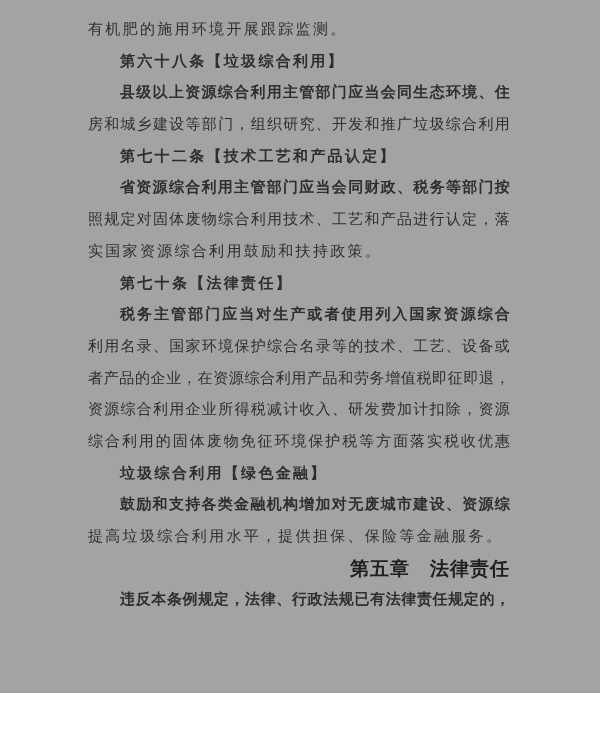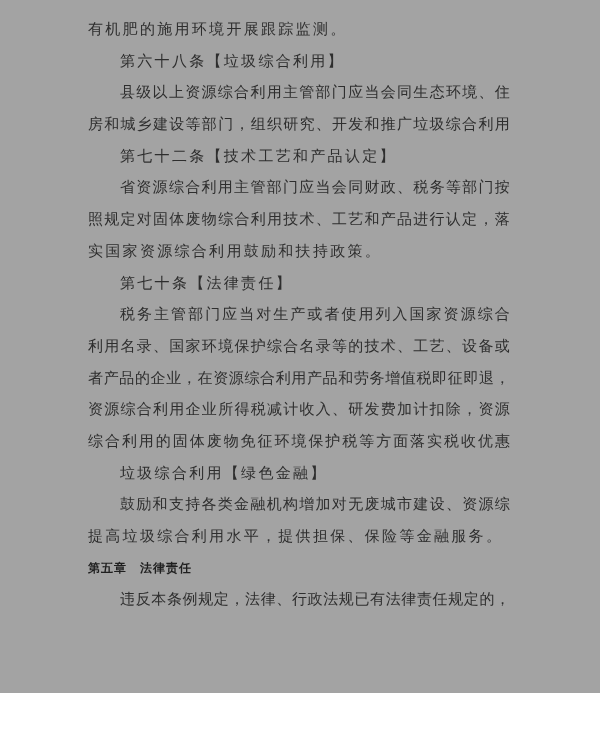--- a/index.html
+++ b/index.html
@@ -25,34 +25,35 @@
   .line {
     height: 31.7px;
     line-height: 31.7px;
     font-size: 15px;
     letter-spacing: 2.3px;
     white-space: nowrap;
     overflow: visible;
   }
   .line.indent {
     padding-left: 32px;
+    font-weight: bold;
   }
   .line.justify {
     display: flex;
     justify-content: space-between;
     letter-spacing: 0;
   }
   .line.justify span {
     display: inline-block;
   }
   .line.chapter-heading {
     display: block;
-    text-align: left;
+    text-align: right;
     font-weight: bold;
-    font-size: 12px;
+    font-size: 19px;
     letter-spacing: 1px;
     color: #1f1f1f;
   }
   .line.article-title {
     letter-spacing: 2.3px;
   }
   .page-number {
     position: absolute;
     left: 508px;
     top: 724px;

